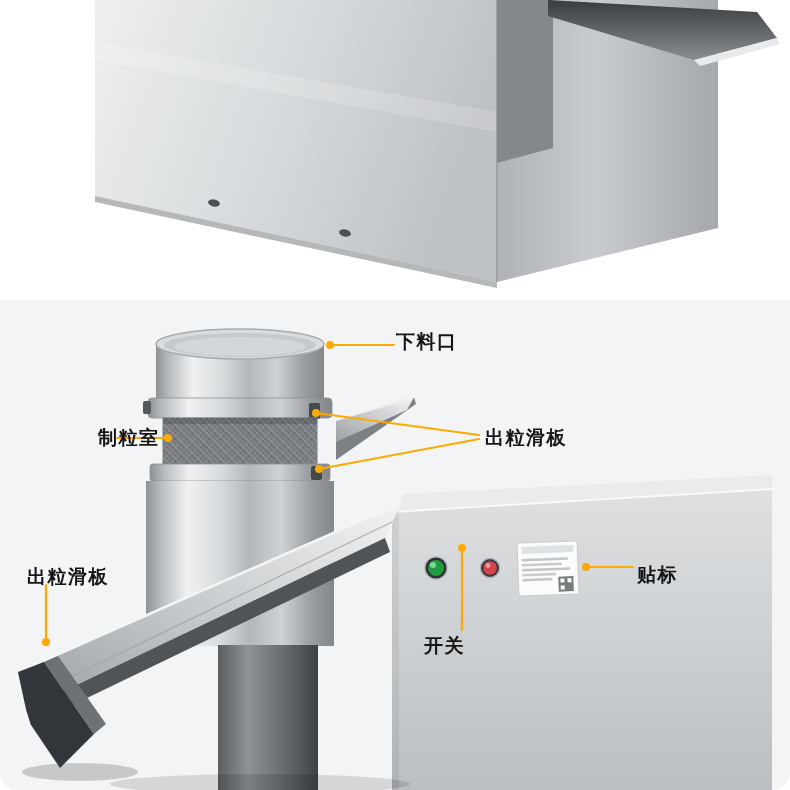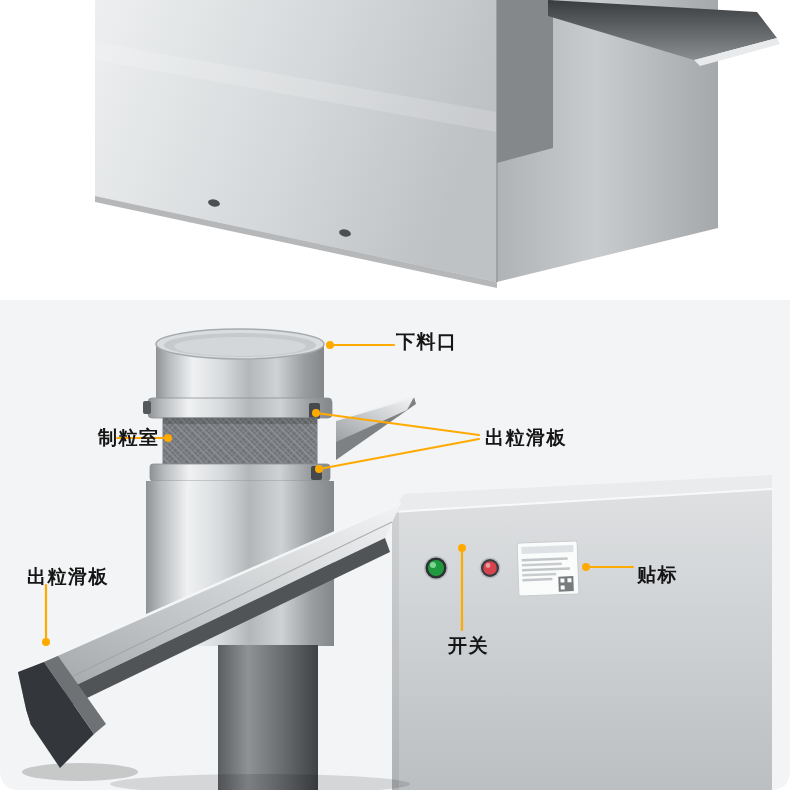--- a/index.html
+++ b/index.html
@@ -189,16 +189,16 @@
         <line class="lead" x1="462" y1="252" x2="462" y2="330"></line>
         <circle class="dot" cx="462" cy="248" r="4"></circle>
       </g>
     </svg>
 
     <div class="callout" style="left:396px; top:31px;">下料口</div>
     <div class="callout" style="left:485px; top:127px;">出粒滑板</div>
     <div class="callout" style="left:54px;  top:127px;margin-left:44px;">制粒室</div>
     <div class="callout" style="left:7px;   top:266px;margin-left:20px;">出粒滑板</div>
     <div class="callout" style="left:637px; top:264px;">贴标</div>
-    <div class="callout" style="left:448px; top:335px;">开关</div>
+    <div class="callout" style="left:424px; top:335px;">开关</div>
   </section>
 
 </div>
 
 </body></html>

